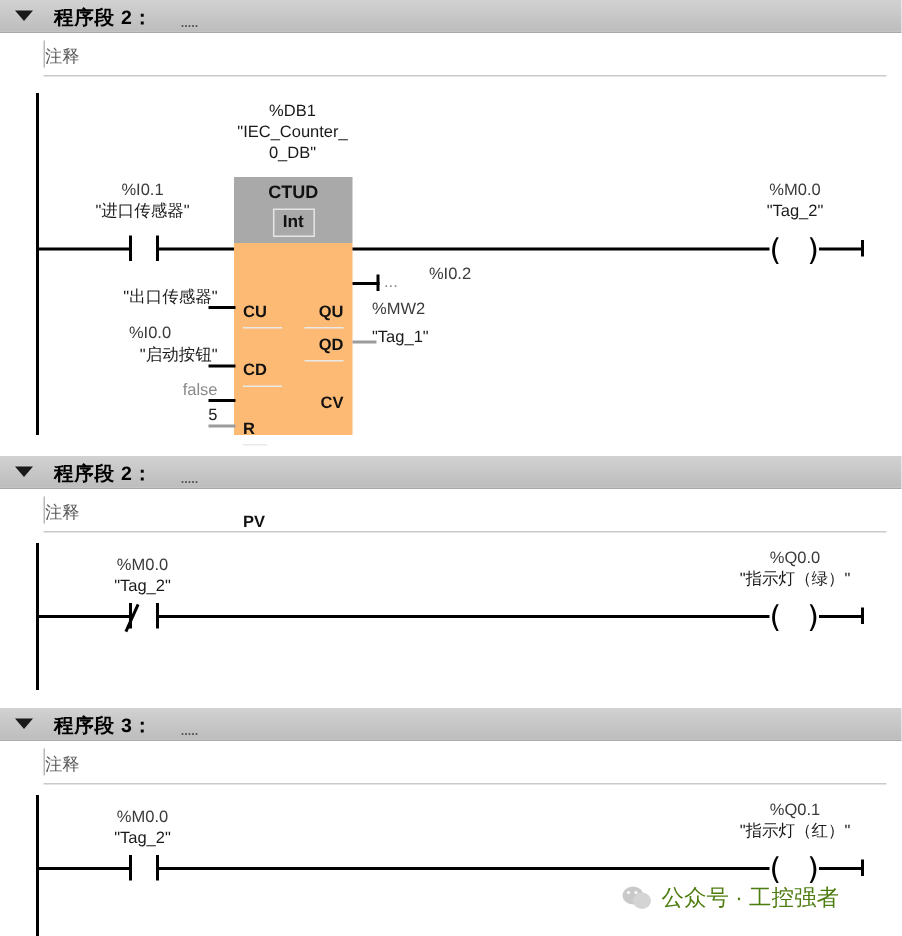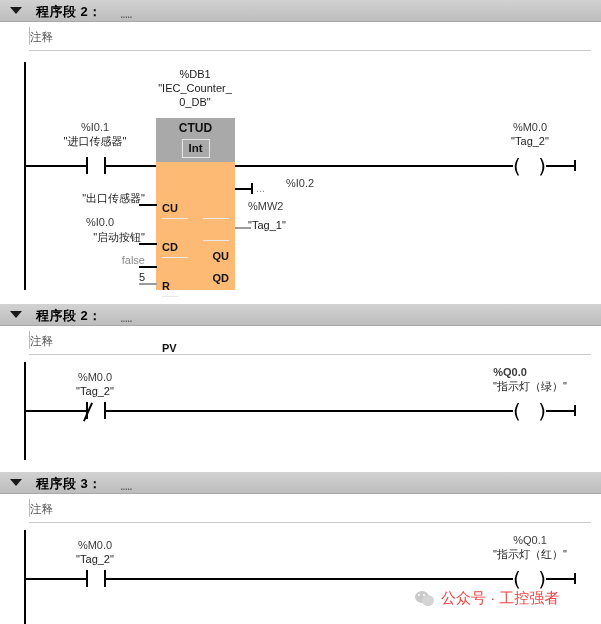--- a/index.html
+++ b/index.html
@@ -183,36 +183,36 @@
     line-height: 17px;
   }
   .pin {
     position: absolute;
     font-size: 11px;
     font-weight: bold;
     color: #111;
     line-height: 13px;
   }
   .pin.in { left: 6px; }
-  .pin.out { right: 6px; text-align: right; margin-top: 48px; }
+  .pin.out { right: 6px; text-align: right; }
   .pinline {
     position: absolute;
     height: 1px;
     background: #e9e9e9;
   }
 
   
   .watermark {
     position: absolute;
     left: 415px;
     top: 589px;
     display: flex;
     align-items: center;
     gap: 6px;
-    color: #ef4444;
+    color: #4d7c0f;
     font-size: 15px;
     white-space: nowrap;
   }
   .wechat-icon {
     width: 20px; height: 16px;
     position: relative;
   }
   .wechat-icon .b1, .wechat-icon .b2 {
     position: absolute;
     background: #c9c9c9;
@@ -327,21 +327,21 @@
 <div class="lbl ctr" style="left:45px;top:385px;width:100px;">"Tag_2"</div>
 
 <div class="wire-h" style="left:24px;top:410px;width:62px;"></div>
 <div class="contact" style="left:86px;top:402px;width:20px;height:17px;">
   <div class="bar l"></div>
   <div class="bar r"></div>
   <div class="slash"></div>
 </div>
 <div class="wire-h" style="left:106px;top:410px;width:407px;"></div>
 
-<div class="lbl ctr addr" style="left:460px;top:366px;width:100px;font-weight:bold;">%Q0.0</div>
+<div class="lbl ctr addr" style="left:480px;top:366px;width:100px;">%Q0.0</div>
 <div class="lbl ctr" style="left:470px;top:380px;width:120px;">"指示灯（绿）"</div>
 <div class="coil" style="left:513px;top:411px;width:33px;height:2px;">
   <span class="lp">(</span>
   <span class="rp">)</span>
 </div>
 <div class="wire-h" style="left:546px;top:410px;width:30px;"></div>
 <div class="stub" style="left:574px;top:405px;"></div>
 
 <div class="net-header" style="top:472px;text-align:center;">
   <div class="tri"></div>

